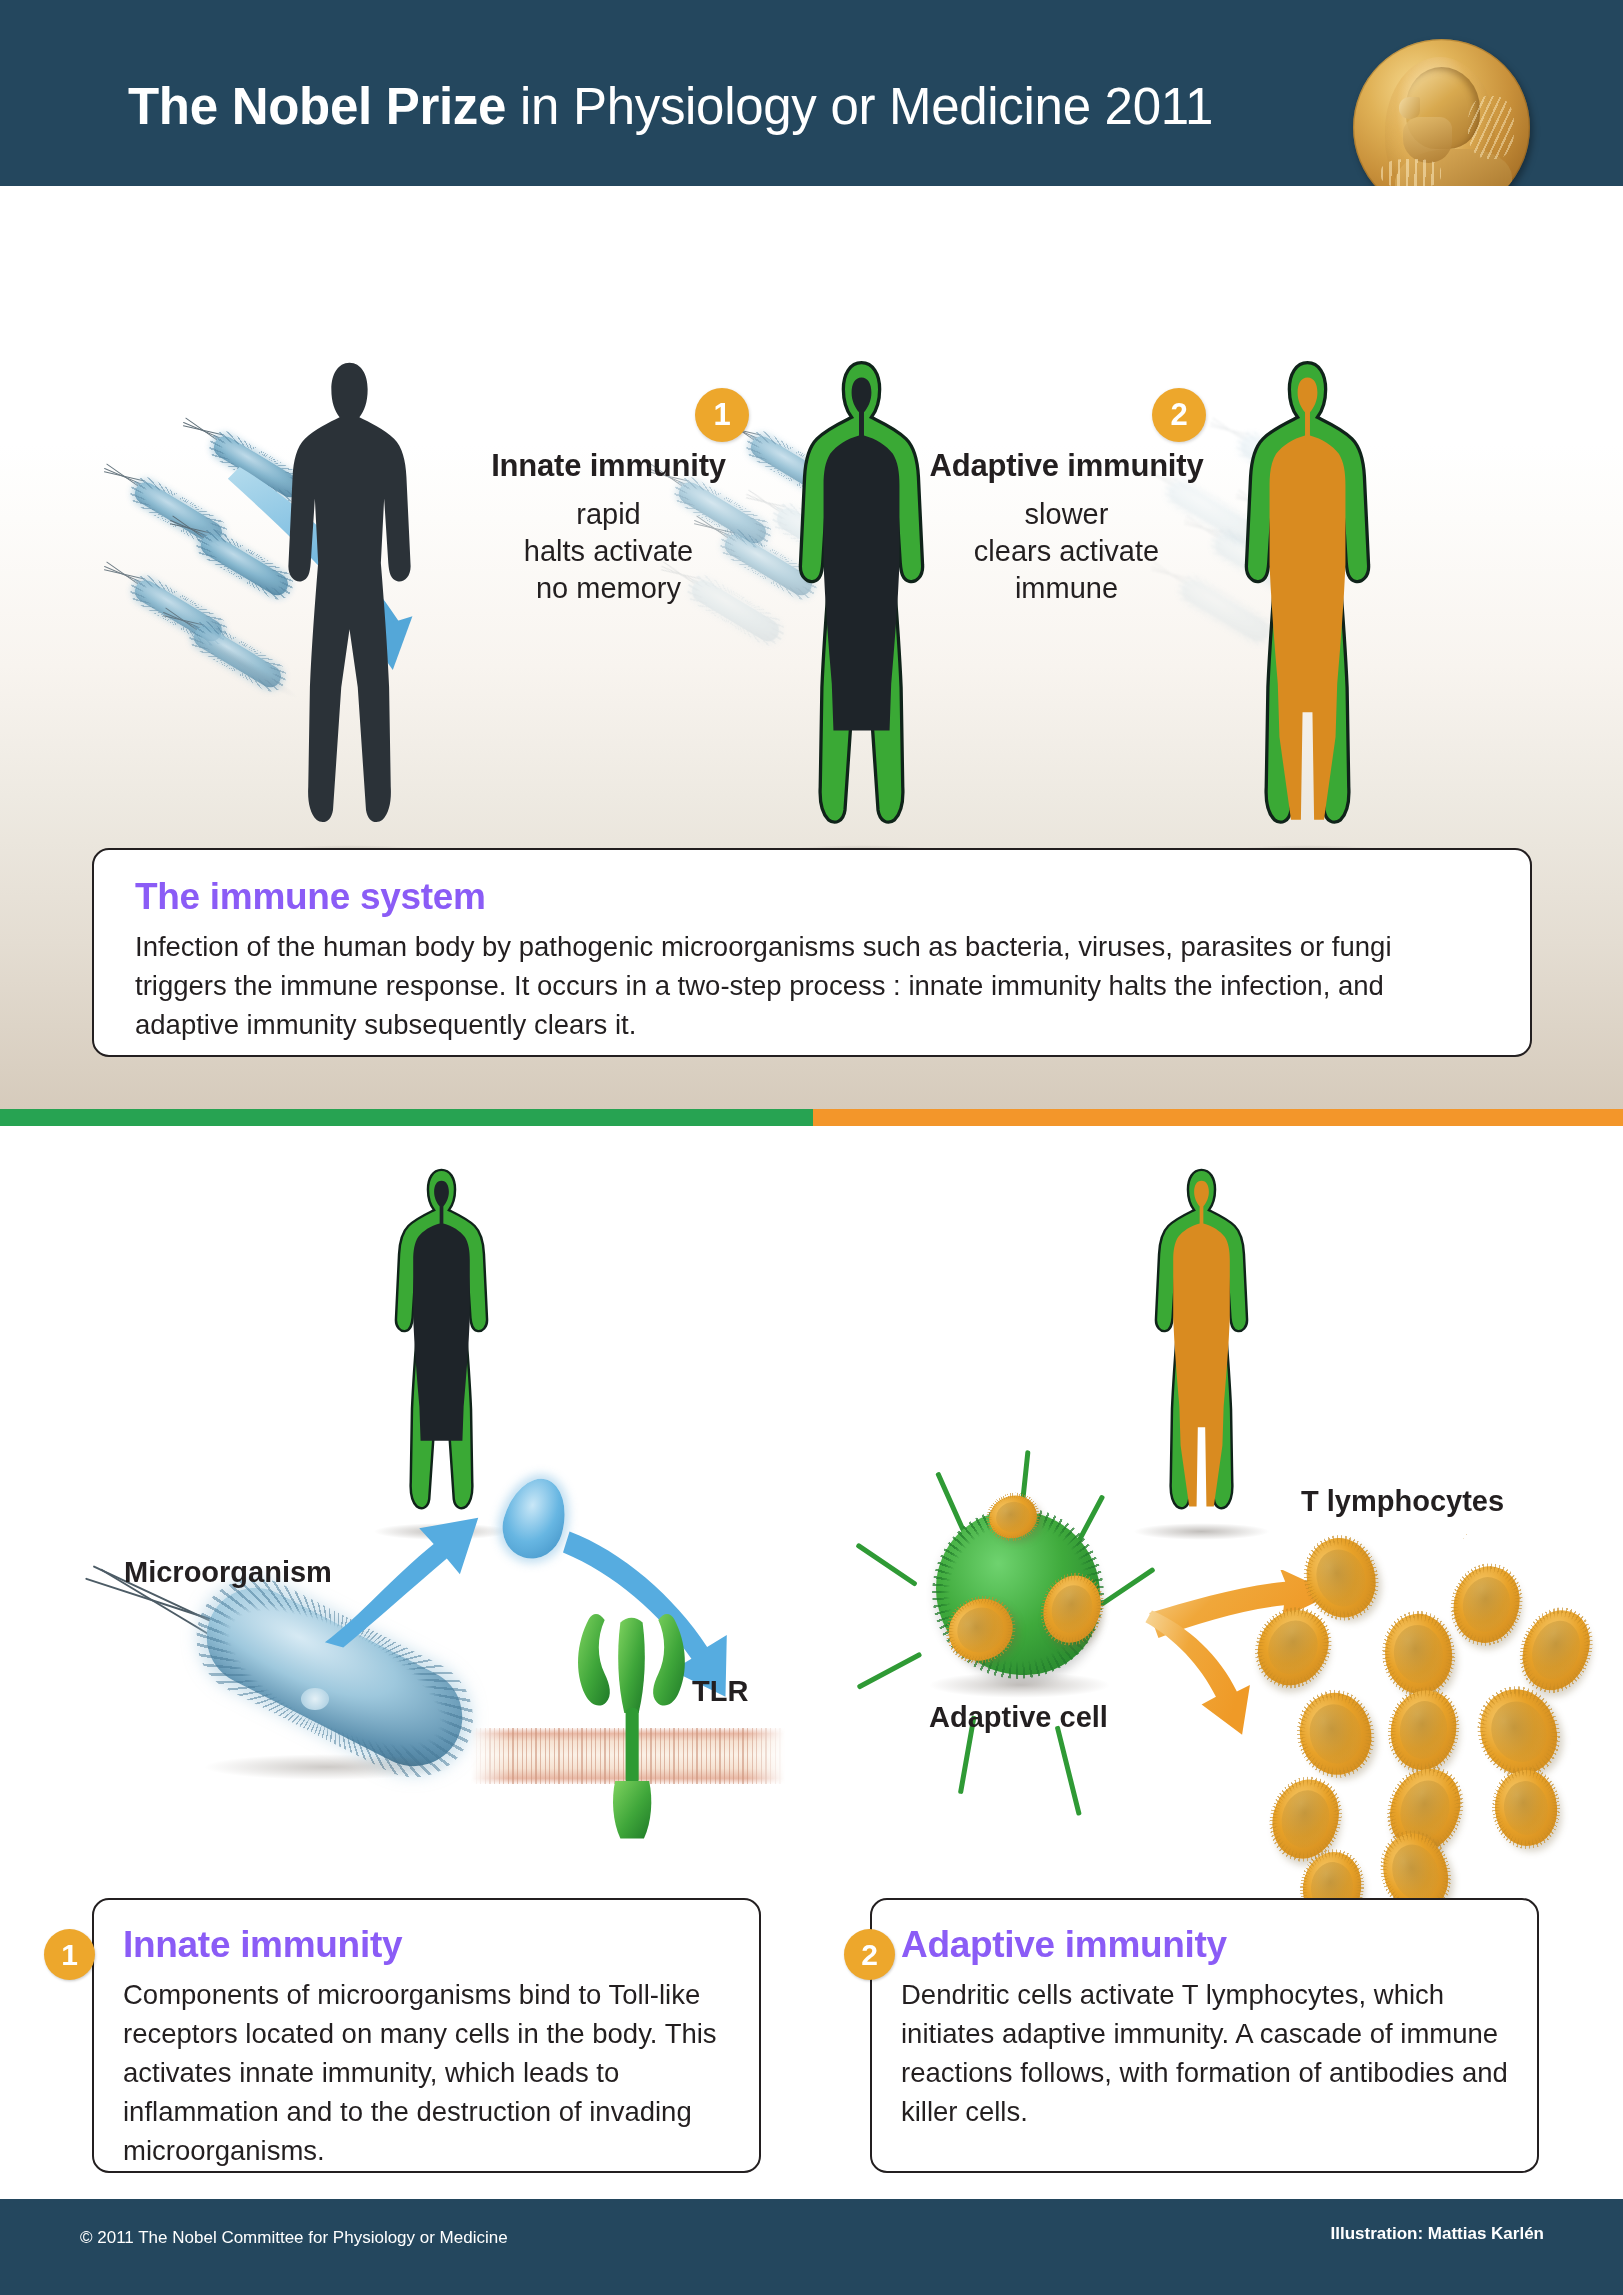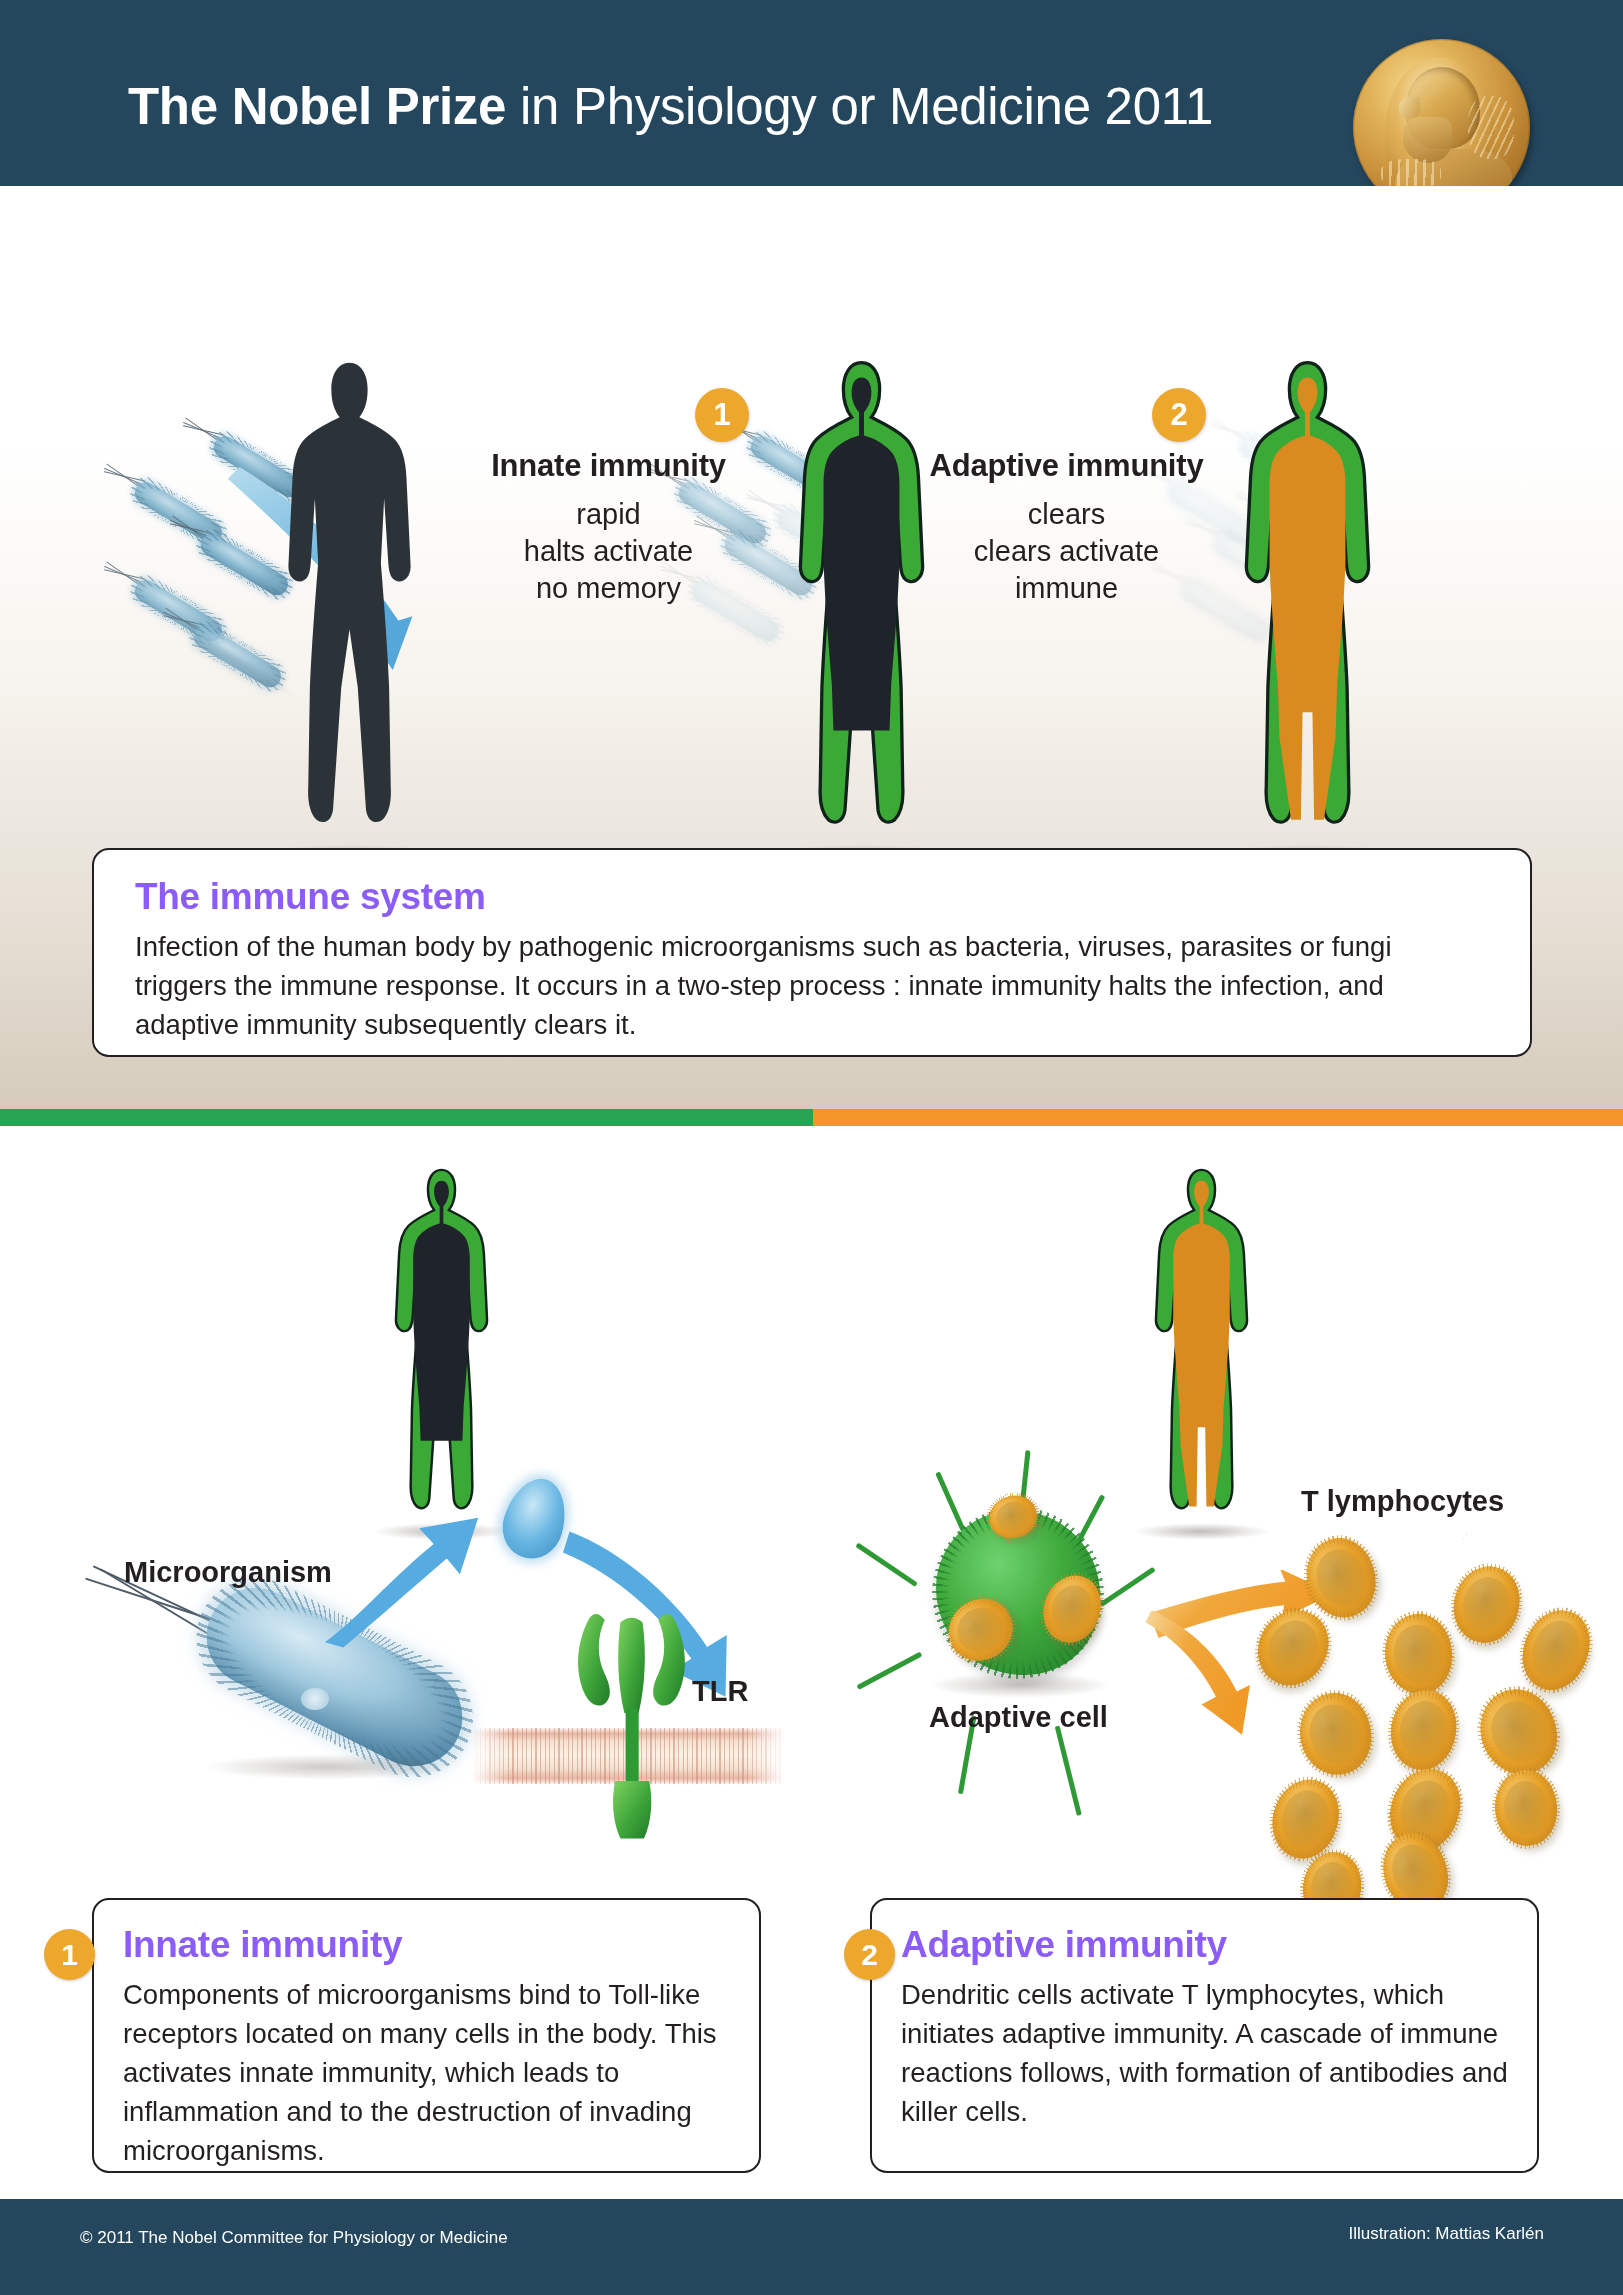--- a/index.html
+++ b/index.html
@@ -148,21 +148,21 @@
      mask:radial-gradient(ellipse at center, transparent 54%, #000 62%);}
 
   
   .edge-badge{position:absolute;width:51px;height:51px;border-radius:50%;background:#eda72c;color:#fff;
      font-size:30px;font-weight:bold;display:flex;align-items:center;justify-content:center;z-index:3;
      box-shadow:0.7px 1.3px 2.6px rgba(0,0,0,.2);}
 
   
   .footer{position:absolute;left:0;top:2199px;width:1623px;height:96px;background:#24475e;color:#fff;}
   .footer .left{position:absolute;left:80px;top:25px;font-size:17px;line-height:1.6;}
-  .footer .right{position:absolute;right:79px;top:25px;font-size:17px;text-align:right;}
+  .footer .right{position:absolute;right:79px;top:25px;font-size:17px;text-align:right;font-weight:bold;}
 </style>
 </head>
 <body>
 
 <div class="page">
 
   <div class="header">
     <div class="header-title">
       <span class="bold">The Nobel Prize</span><span class="light"> in Physiology or Medicine 2011</span>
     </div>
@@ -333,21 +333,21 @@
 
     <div class="col-label" style="left:458px;top:262px;width:301px;">
       <div class="hd">Innate immunity</div>
       <div class="ln">rapid</div>
       <div class="ln">halts activate</div>
       <div class="ln">no memory</div>
     </div>
 
     <div class="col-label" style="left:916px;top:262px;width:301px;">
       <div class="hd">Adaptive immunity</div>
-      <div class="ln">clears</div>
+      <div class="ln">slower</div>
       <div class="ln">clears activate</div>
       <div class="ln">immune</div>
     </div>
 
     <div class="callout" style="left:92px;top:662px;width:1440px;height:209px;padding:26px 41px;">
       <h2>The immune system</h2>
       <p>Infection of the human body by pathogenic microorganisms such as bacteria, viruses, parasites or fungi triggers the immune response. It occurs in a two-step process : innate immunity halts the infection, and adaptive immunity subsequently clears it.</p>
     </div>
   </div>
 

